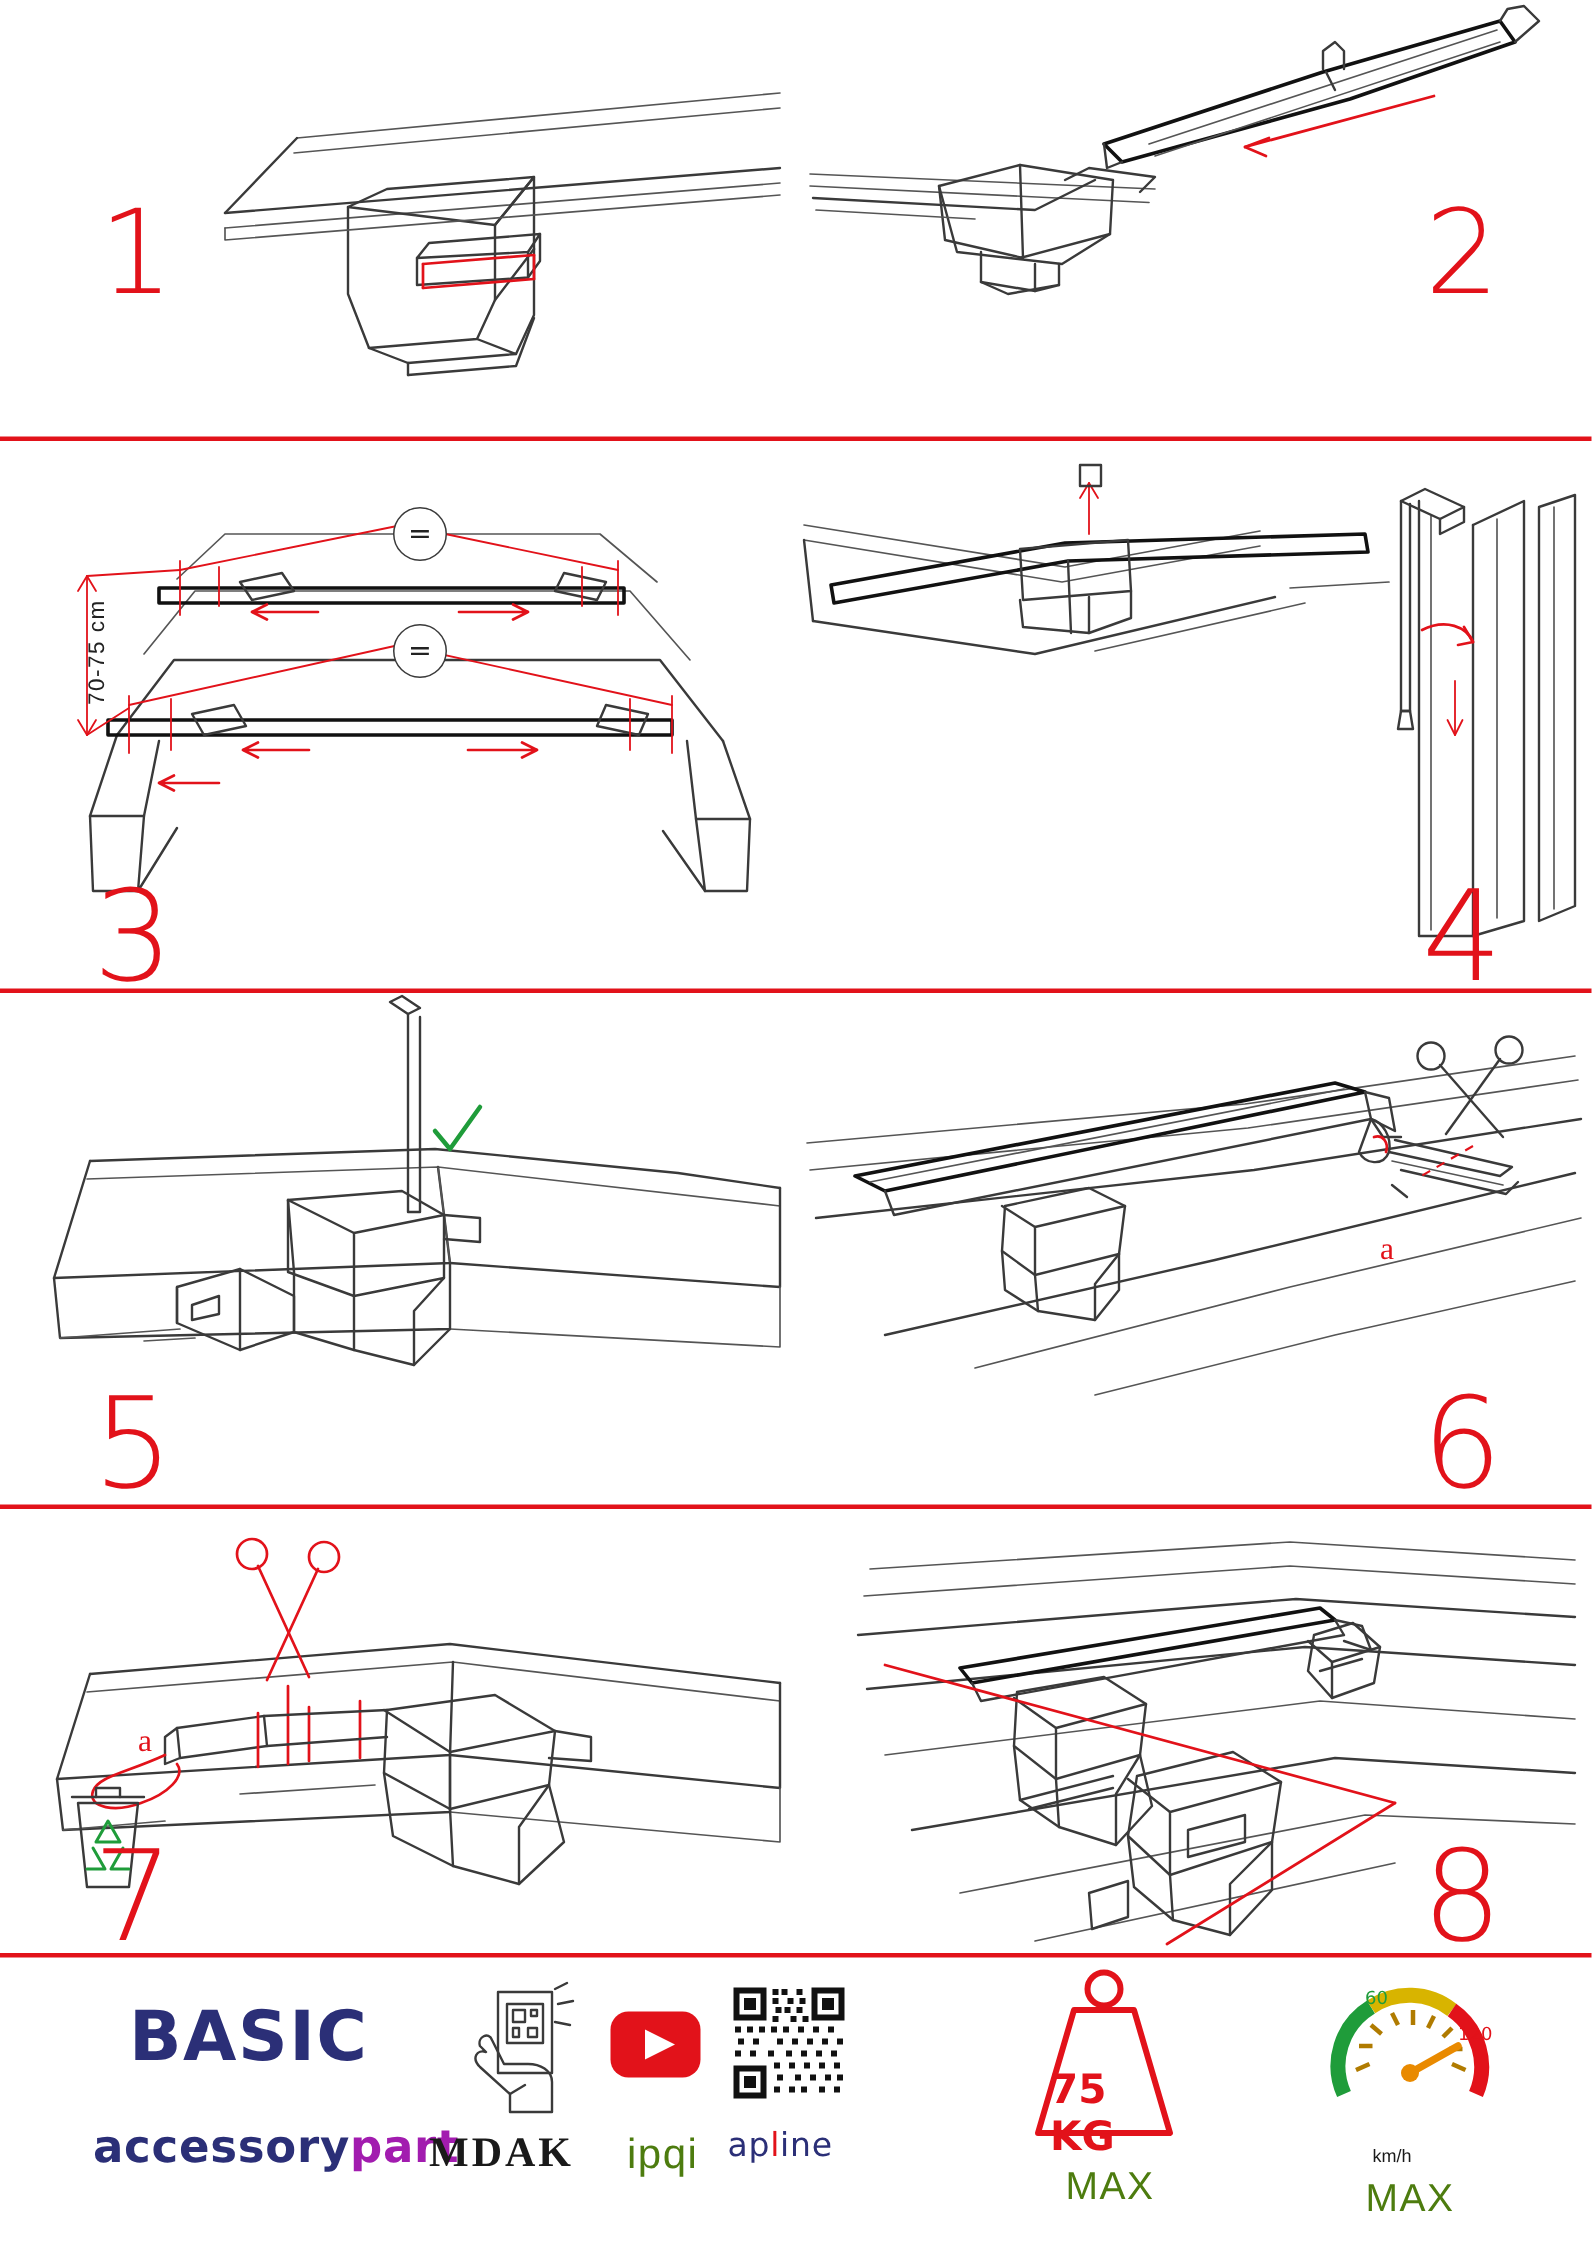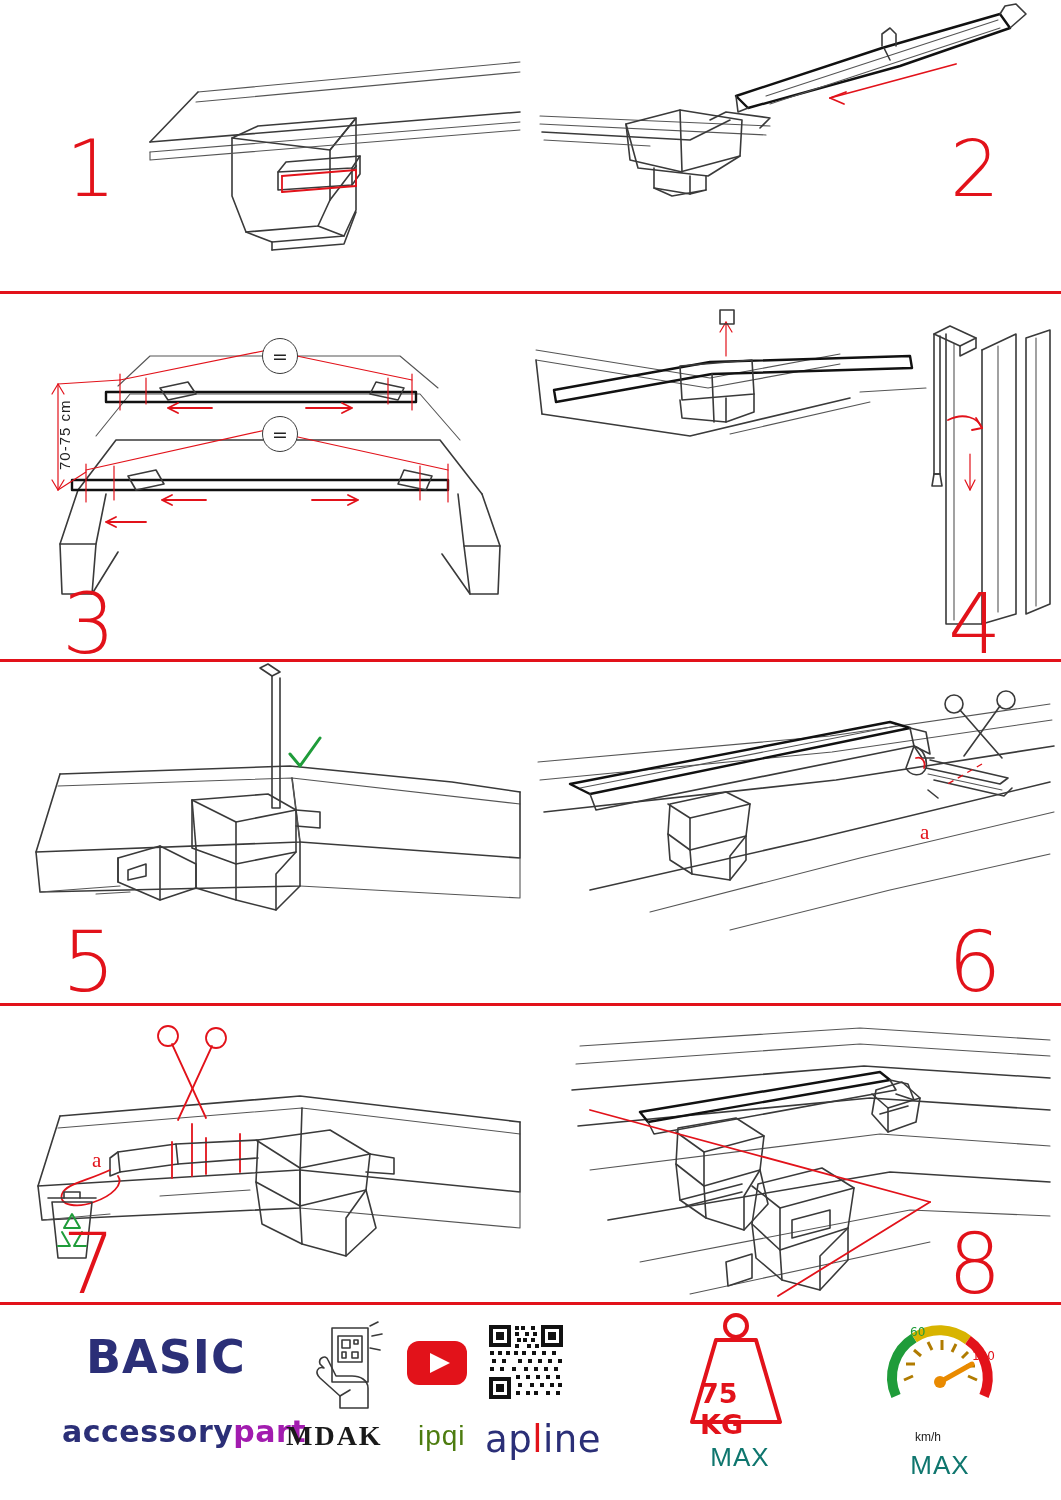--- a/index.html
+++ b/index.html
@@ -117,29 +117,29 @@
     font-size: 28px; font-weight: bold; letter-spacing: 2px; color: #1a1a1a;
   }
   .logo-ipqi {
     position: absolute; left: 418px; top: 118px;
     font-family: Liberation Sans, sans-serif;
     font-size: 28px; color: #4d7c0f; letter-spacing: 1px;
   }
   .logo-apline {
     position: absolute; left: 485px; top: 116px;
     font-family: "DejaVu Sans", sans-serif;
-    font-size: 37px; color: #2b2f77; letter-spacing: .5px;
+    font-size: 22px; color: #2b2f77; letter-spacing: .5px;
   }
   .logo-apline .l { color: #e2121a; }
 
   .max-label {
     position: absolute;
     font-family: "Liberation Sans", sans-serif;
     font-size: 26px;
-    color: #0f766e;
+    color: #4d7c0f;
     letter-spacing: 1px;
   }
   .kg-text {
     position: absolute;
     font-family: "DejaVu Sans", sans-serif;
     font-size: 27px;
     font-weight: bold;
     color: #e2121a;
   }
   .kmh-text {

